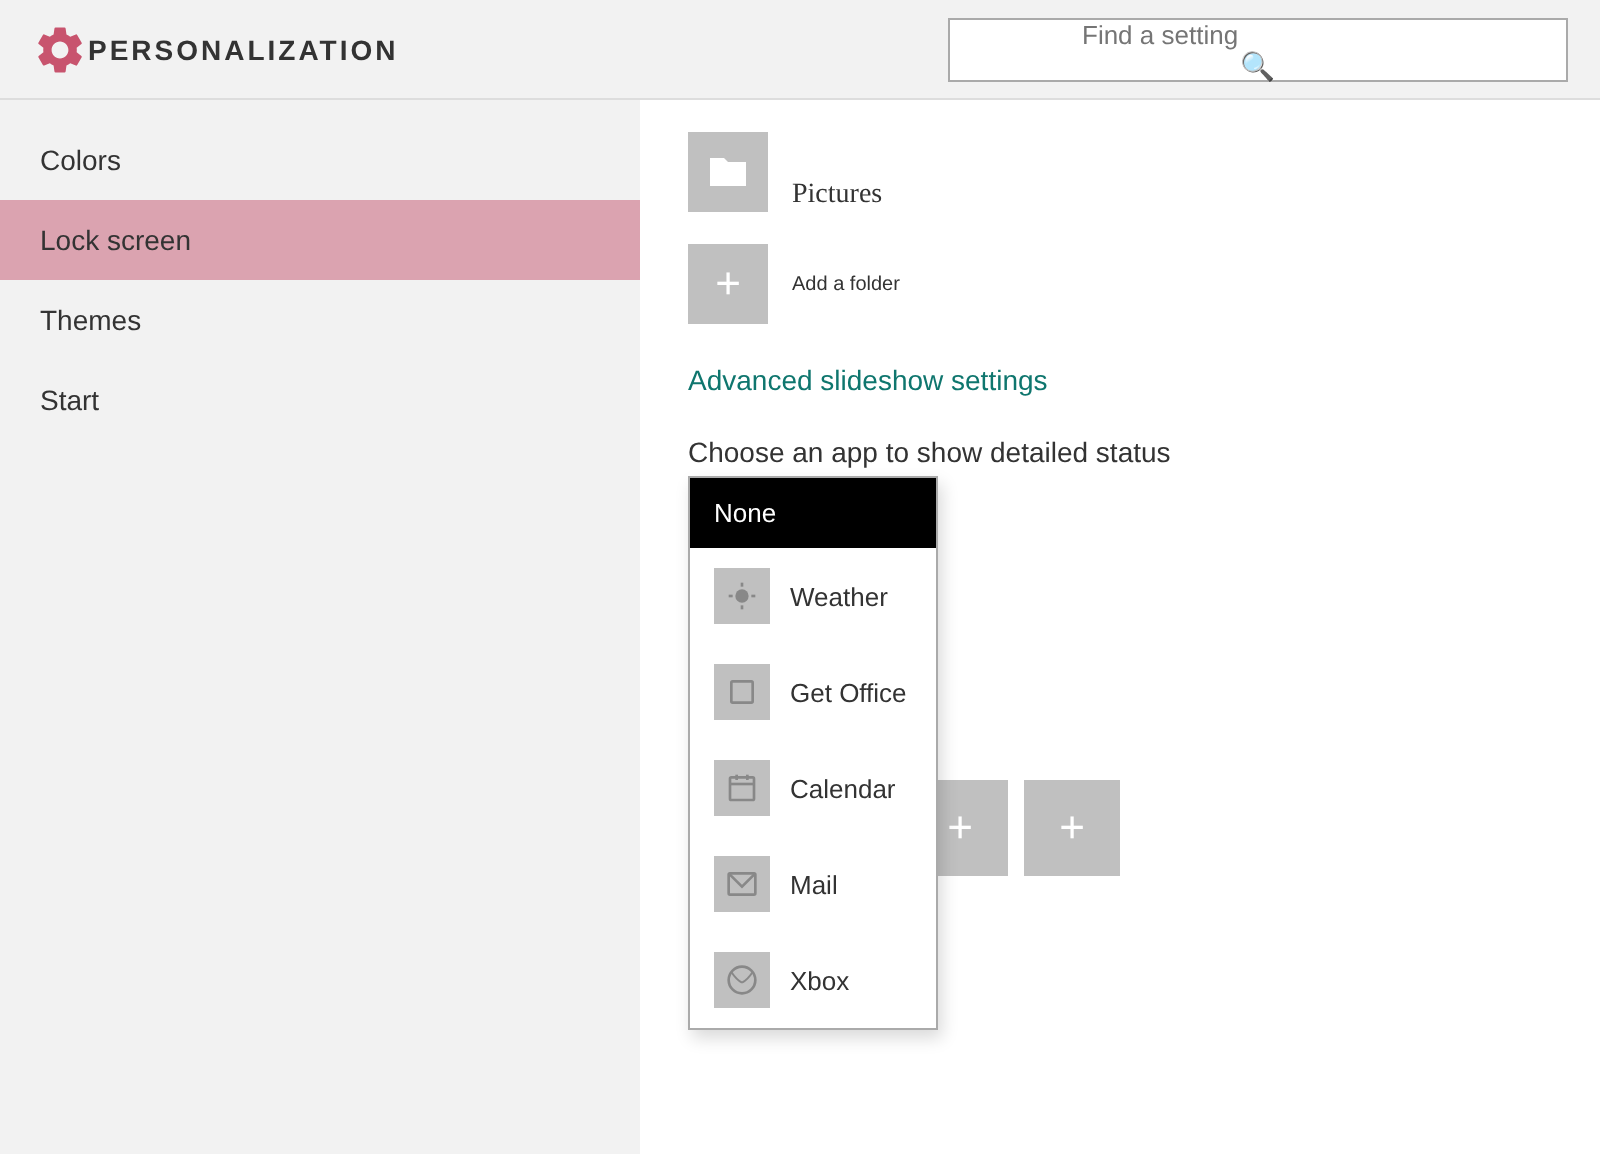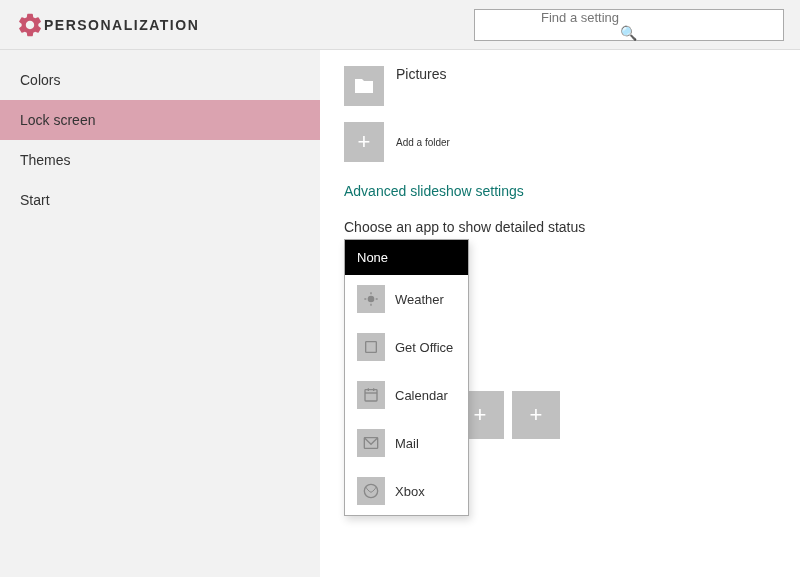--- a/index.html
+++ b/index.html
@@ -92,23 +92,24 @@
     .content {
       flex: 1;
       background: #fff;
       padding: 16px 24px;
       position: relative;
       overflow: hidden;
     }
 
     .pictures-row {
       display: flex;
-      align-items: flex-start;
+      align-items: flex-end;
       gap: 12px;
       margin-bottom: 16px;
+      font-family: Liberation Serif, serif;
     }
     .folder-icon-box {
       width: 40px;
       height: 40px;
       background: #c0c0c0;
       display: flex;
       align-items: center;
       justify-content: center;
       color: #fff;
       font-size: 20px;

